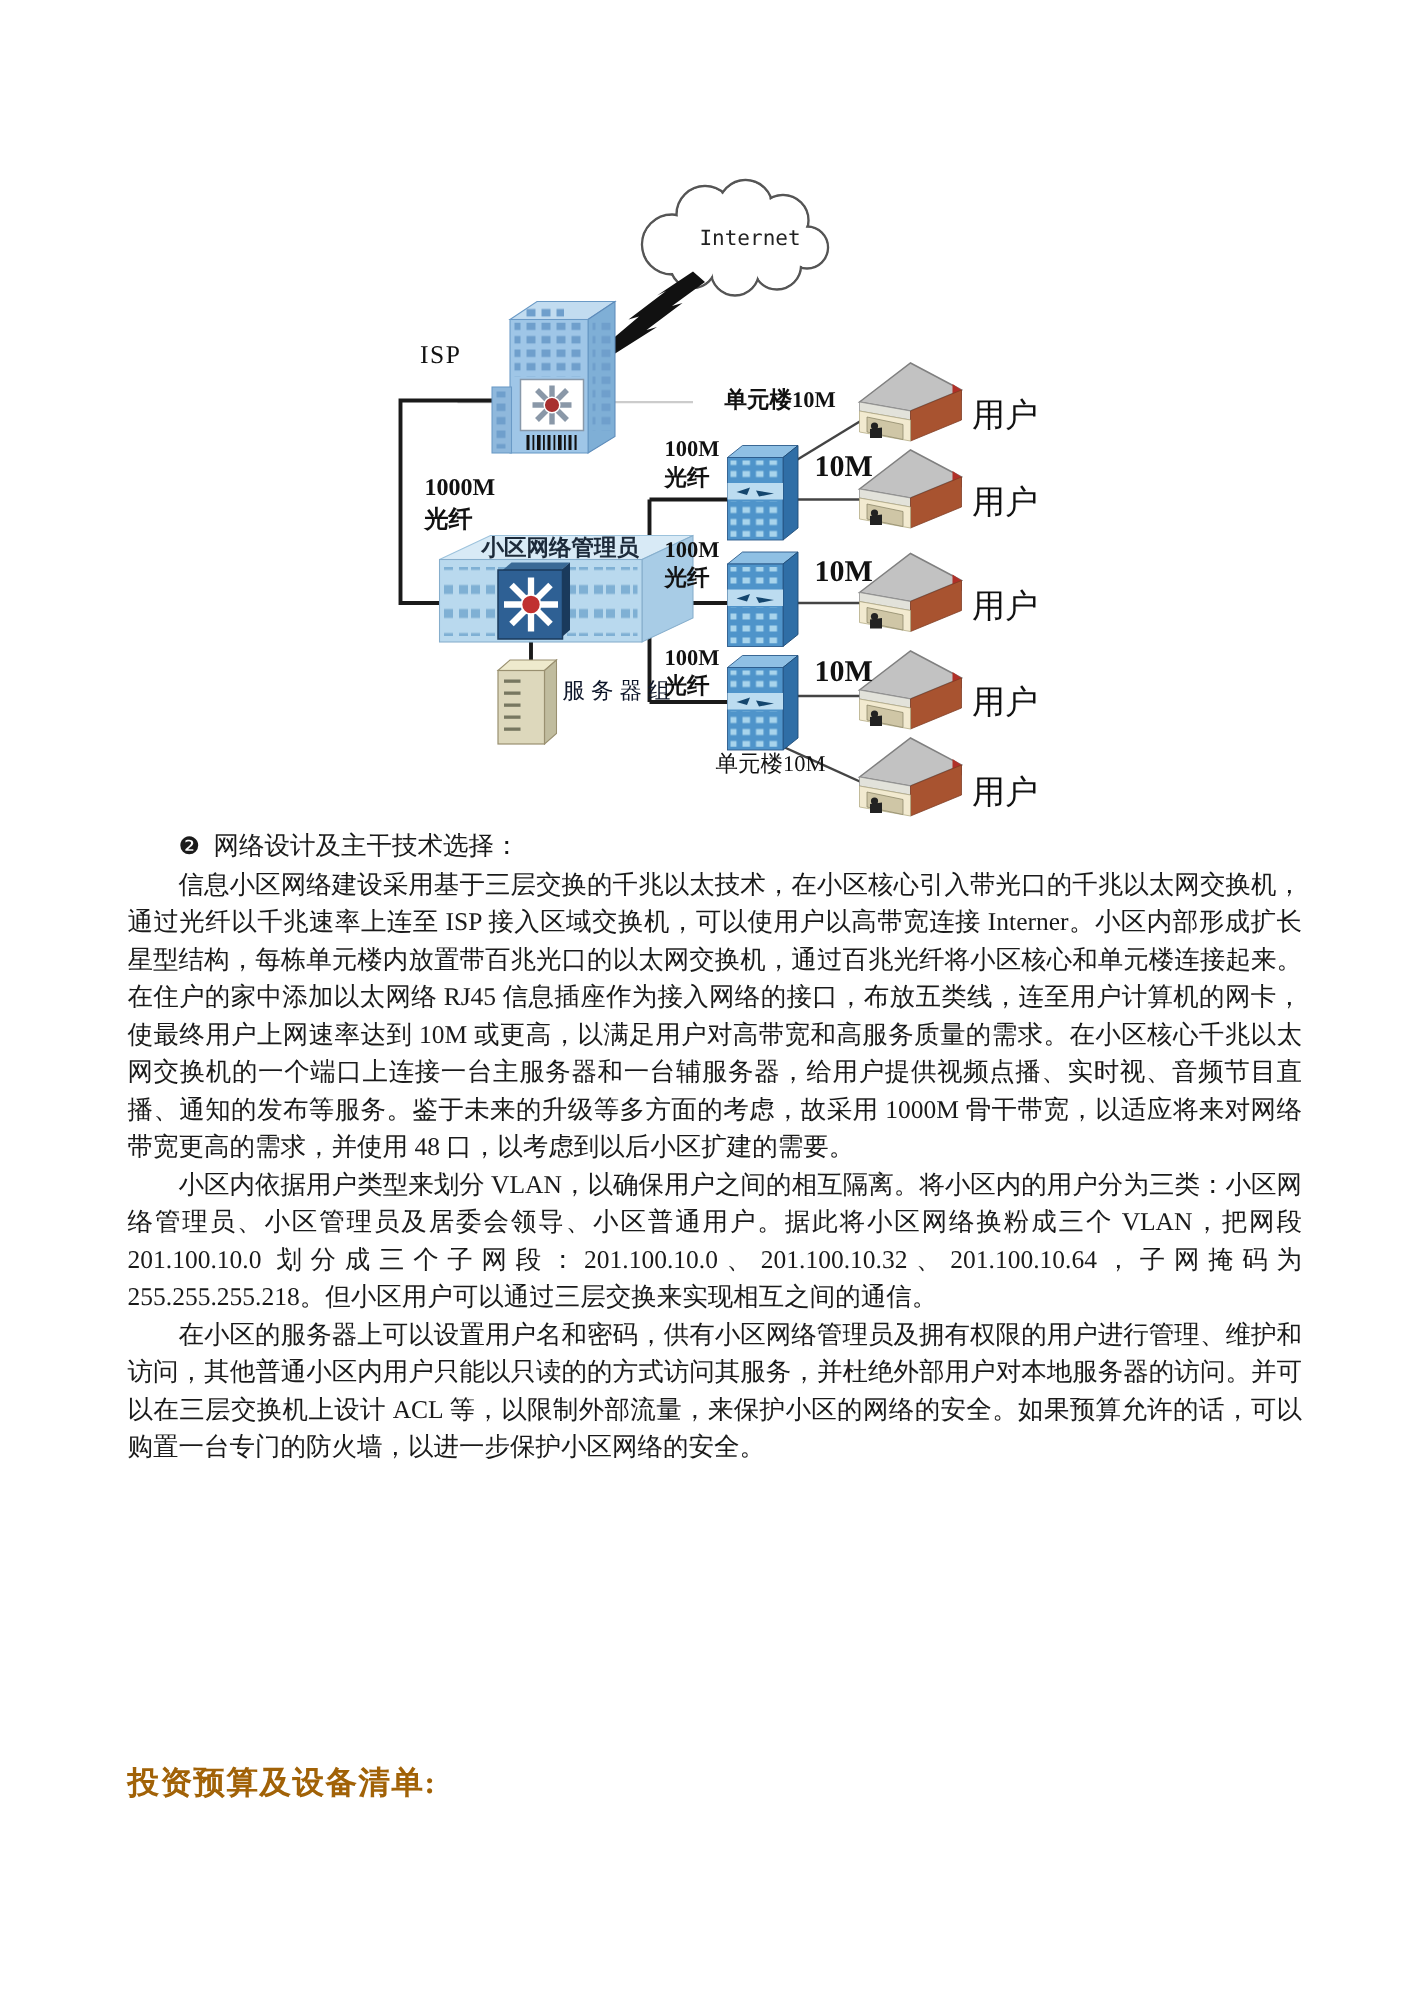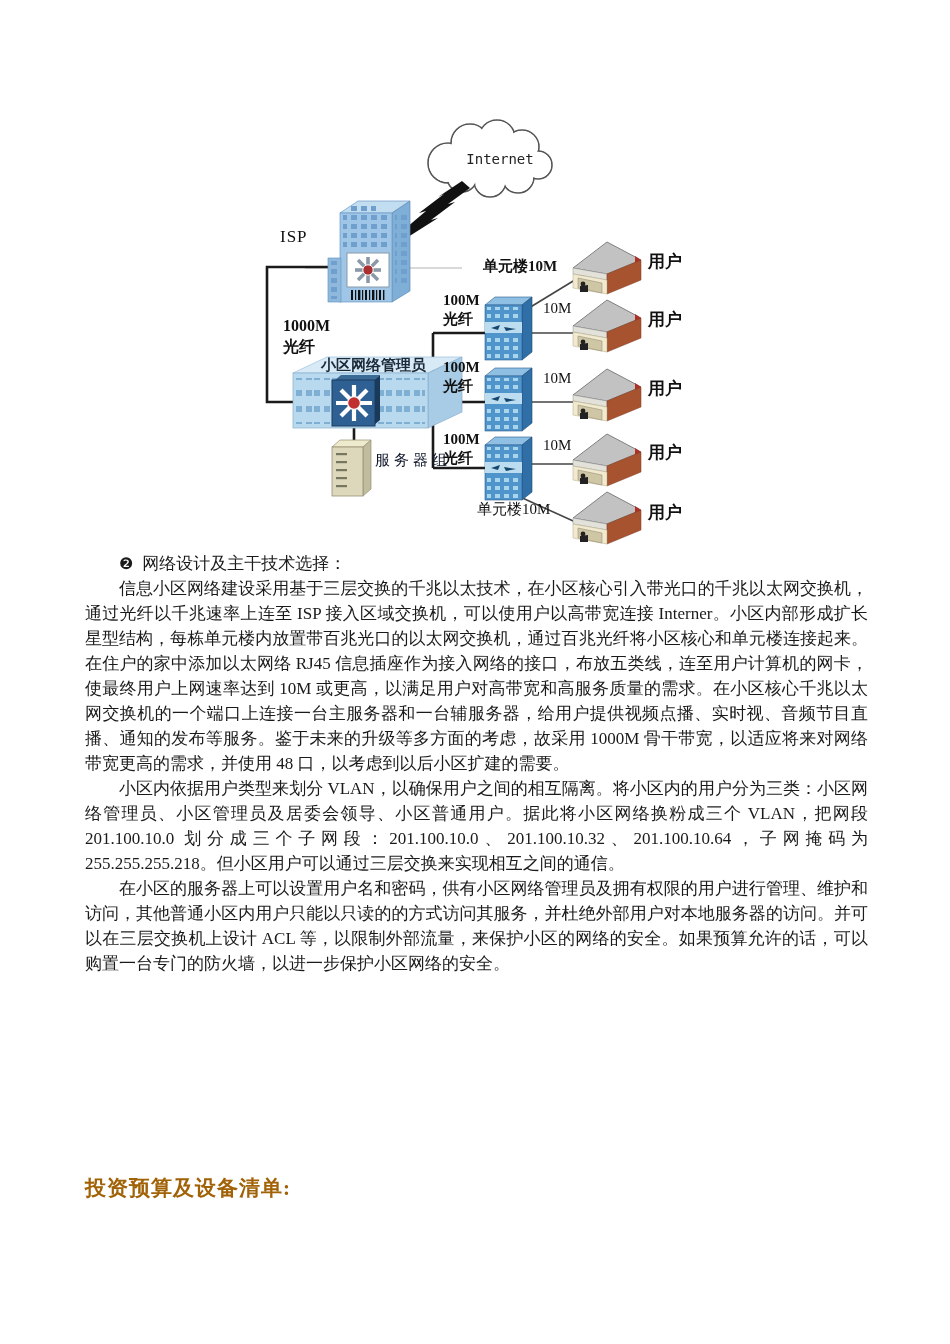--- a/index.html
+++ b/index.html
@@ -10,25 +10,25 @@
   .diagram svg{position:absolute;left:250px;top:115px;}
   .dlabel{position:absolute;white-space:nowrap;color:#111;}
   .lbl-internet{left:459px;top:151px;width:82px;text-align:center;
                 font-family:"DejaVu Sans Mono",monospace;font-size:14px;color:#222;}
   .lbl-isp{left:280px;top:227px;font-size:17px;letter-spacing:1px;}
   .lbl-1000m{left:283px;top:315px;font-size:16px;line-height:21px;font-weight:bold;}
   .lbl-center{left:321px;top:356px;font-size:15px;font-weight:bold;color:#1c2a3a;}
   .lbl-server{left:375px;top:451px;font-size:15px;letter-spacing:4px;color:#0f172a;}
   .lbl-100m{font-size:15px;line-height:19px;font-weight:bold;}
   .lbl-100m.f1{left:443px;top:291px;} .lbl-100m.f2{left:443px;top:358px;} .lbl-100m.f3{left:443px;top:430px;}
-  .lbl-10m{font-size:15px;font-weight:normal;}
+  .lbl-10m{font-size:20px;font-weight:bold;}
   .lbl-10m.t1{left:543px;top:300px;} .lbl-10m.t2{left:543px;top:370px;} .lbl-10m.t3{left:543px;top:437px;}
   .lbl-unit-top{left:483px;top:257px;font-size:15px;font-weight:bold;}
   .lbl-unit-bottom{left:477px;top:500px;font-size:15px;}
-  .lbl-user{font-size:17px;font-weight:bold;}
+  .lbl-user{font-size:22px;font-weight:normal;margin-top:12px;}
   .lbl-user.u1{left:648px;top:250px;} .lbl-user.u2{left:648px;top:308px;}
   .lbl-user.u3{left:648px;top:377px;} .lbl-user.u4{left:648px;top:441px;}
   .lbl-user.u5{left:648px;top:501px;}
   
   .bodytext{position:absolute;left:85px;top:551px;width:783px;font-size:17px;
             line-height:25px;text-align:justify;text-justify:inter-ideograph;}
   .bodytext p{margin:0;text-indent:2em;}
   .h2line{margin:0 0 3px 0;font-size:17px;}
   .h2line .bullet{margin-right:9px;font-size:16px;}
   .budget-heading{position:absolute;left:85px;top:1174px;font-size:21px;font-weight:bold;

